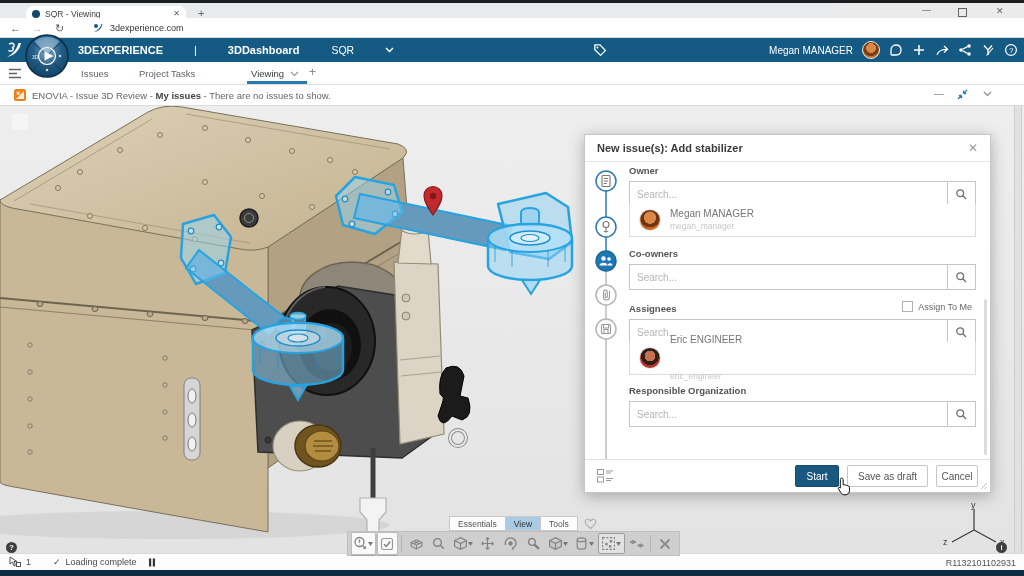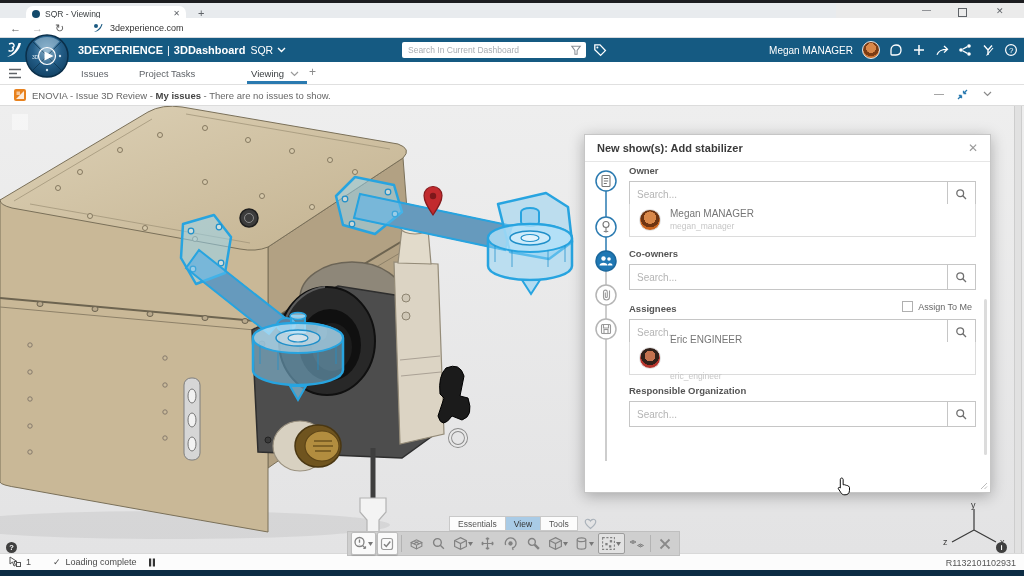--- a/index.html
+++ b/index.html
@@ -1,19 +1,19 @@
 <!DOCTYPE html>
 <html><head>
 <meta charset="utf-8">
 <style>
   html,body{margin:0;padding:0;background:#555;}
   .screen{position:relative;width:1024px;height:576px;background:#ebebeb;overflow:hidden;
           font-family:"Liberation Sans",sans-serif;-webkit-font-smoothing:antialiased;}
   .abs{position:absolute;}
-  .flex{display:flex;align-items:center;}
+  .flex{display:flex;align-items:center;gap:27px;}
   
   .win-top{left:0;top:0;width:1024px;height:3px;background:#1c1d20;}
   .tabstrip{left:0;top:3px;width:836px;height:15px;background:#e8ebee;}
   .btab{left:26px;top:3px;width:160px;height:15px;background:#fff;border-radius:7px 7px 0 0;
         display:flex;align-items:center;padding:0 6px;box-sizing:border-box;}
   .btab-title{font-size:8.5px;color:#3c4043;flex:1;white-space:nowrap;overflow:hidden;margin-left:5px;}
   .favicon{width:8px;height:8px;border-radius:50%;background:#134a6b;flex:none;}
   .tab-x{font-size:8px;color:#5f6368;}
   .urlrow{left:0;top:18px;width:1024px;height:20px;background:#fff;border-bottom:1px solid #d7dade;box-sizing:border-box;}
   .navglyph{font-size:11px;color:#5a5a5a;}
@@ -134,26 +134,20 @@
       <circle cx="23" cy="37" r="1.2" fill="#cfe0ec"></circle>
   </svg>
   <div class="abs flex" style="left:78px;top:38px;height:24px;z-index:2;">
     <span class="brand"><b>3DEXPERIENCE</b></span>
     <span class="brand" style="margin:0 4px;">|</span>
     <span class="brand"><b>3DDashboard</b></span>
     <span class="brand" style="margin-left:5px;font-size:10.5px;">SQR</span>
     <svg width="9" height="6" style="margin-left:4px;" viewBox="0 0 9 6">
         <path d="M1,1 L4.5,4.5 L8,1" fill="none" stroke="#fff" stroke-width="1.4"></path>
       </svg>
-  </div>
-  <div class="abs searchbox">
-    <input type="text" placeholder="Search In Current Dashboard" style="">
-    <svg width="12" height="12" viewBox="0 0 14 14" style="margin-right:4px;">
-      <path d="M2,2.5 L12,2.5 L8.3,7.5 L8.3,12 L5.7,12 L5.7,7.5 Z" fill="none" stroke="#8a9097" stroke-width="1.2"></path>
-    </svg>
   </div>
   <svg class="abs" style="left:593px;top:43px;" width="14" height="14" viewBox="0 0 14 14">
     <path d="M1.8,1.8 L7,1.8 L12.4,7.6 L7.6,12.4 L1.8,6.8 Z" fill="none" stroke="#fff" stroke-width="1.3"></path>
     <circle cx="4.4" cy="4.4" r="1" fill="#fff"></circle>
   </svg>
   <div class="abs topright">
     <span class="username">Megan MANAGER</span>
     <span class="avatar"></span>
     <svg width="14" height="14" viewBox="0 0 14 14">
       <path d="M7,2 C10,2 12,4 12,7 C12,10 10,12 7,12 L3,12 C2.4,12 2,11.6 2,11 L2,7 C2,4 4,2 7,2 Z" fill="none" stroke="#fff" stroke-width="1.3"></path>
@@ -352,21 +346,21 @@
 
     <g>
       <path d="M 433,215 C 427,206 424,201 424,195.5 a 9,9 0 1 1 18,0 C 442,201 439,206 433,215 Z" fill="#c22a2e" stroke="#871b1e" stroke-width="1.2"></path>
       <circle cx="433" cy="196" r="3.2" fill="#7d181b"></circle>
     </g>
   </svg>
   <div class="abs rightstrip"></div>
 
   <div class="abs dialog">
     <div class="dlg-head">
-      <span class="dlg-title">New show(s): Add stabilizer</span>
+      <span class="dlg-title">New issue(s): Add stabilizer</span>
       <span class="dlg-x">✕</span>
     </div>
 
     <svg class="abs" style="left:8px;top:34px;" width="26" height="296" viewBox="0 0 26 296">
       <path d="M13,12 V92" stroke="#2a7ab0" stroke-width="1.5"></path>
       <path d="M13,92 V292" stroke="#bdbdbd" stroke-width="1.5"></path>
       <g>
         <circle cx="13" cy="12" r="10" fill="#fff" stroke="#2a7ab0" stroke-width="1.5"></circle>
         <rect x="9" y="6.5" width="8" height="11" rx="1" fill="none" stroke="#777" stroke-width="1.1"></rect>
         <path d="M10.8,9.5 H15.2 M10.8,12 H15.2 M10.8,14.5 H13.8" stroke="#777" stroke-width="1"></path>
@@ -448,20 +442,32 @@
       <input type="text" placeholder="Search..." style="">
       <span class="magbtn">
         <svg width="13" height="13" viewBox="0 0 13 13">
             <circle cx="5.2" cy="5.2" r="3.4" fill="none" stroke="#6f6f6f" stroke-width="1.3"></circle>
             <path d="M7.8,7.8 L11,11" stroke="#6f6f6f" stroke-width="1.3"></path>
           </svg>
       </span>
     </div>
     <div class="scrollthumb"></div>
 
+    <div class="dlg-foot">
+      <svg width="17" height="14" viewBox="0 0 17 14">
+        <rect x="0.5" y="0.5" width="6" height="5" fill="none" stroke="#9a9a9a"></rect>
+          <path d="M9,2 H16 M9,4 H14" stroke="#9a9a9a"></path>
+        <rect x="0.5" y="8" width="6" height="5" fill="none" stroke="#9a9a9a"></rect>
+          <path d="M9,9.5 H16 M9,11.5 H14" stroke="#9a9a9a"></path>
+      </svg>
+      <span style="flex:1;"></span>
+      <button class="btn primary" style="width:44px;margin-right:8px;">Start</button>
+      <button class="btn" style="margin-right:8px;">Save as draft</button>
+      <button class="btn" style="width:42px;">Cancel</button>
+    </div>
     <svg class="abs" style="right:2px;bottom:2px;" width="8" height="8" viewBox="0 0 8 8">
       <path d="M7,1 L1,7 M7,4.5 L4.5,7" stroke="#bcbcbc" stroke-width="1"></path>
     </svg>
   </div>
 
   <svg class="abs" style="left:836px;top:477px;z-index:60;" width="16" height="19" viewBox="0 0 15 18">
     <path d="M5.3 1 C6.1 1 6.7 1.6 6.7 2.5 L6.7 7.4 L7.6 7.3 C8 7.3 8.3 7.4 8.5 7.7 C9 7.4 9.7 7.5 10 8 C10.6 7.8 11.3 8.1 11.4 8.8 C12.1 8.7 12.7 9.1 12.7 10 L12.7 12.6 C12.7 15.4 11.1 16.9 8.4 16.9 C6.4 16.9 5.4 16.2 4.4 14.6 L2.2 11.2 C1.7 10.4 2.6 9.5 3.4 10 L4 10.4 L4 2.5 C4 1.6 4.5 1 5.3 1 Z" fill="#fff" stroke="#000" stroke-width="0.9"></path>
   </svg>
 
   <div class="abs vtabs">

